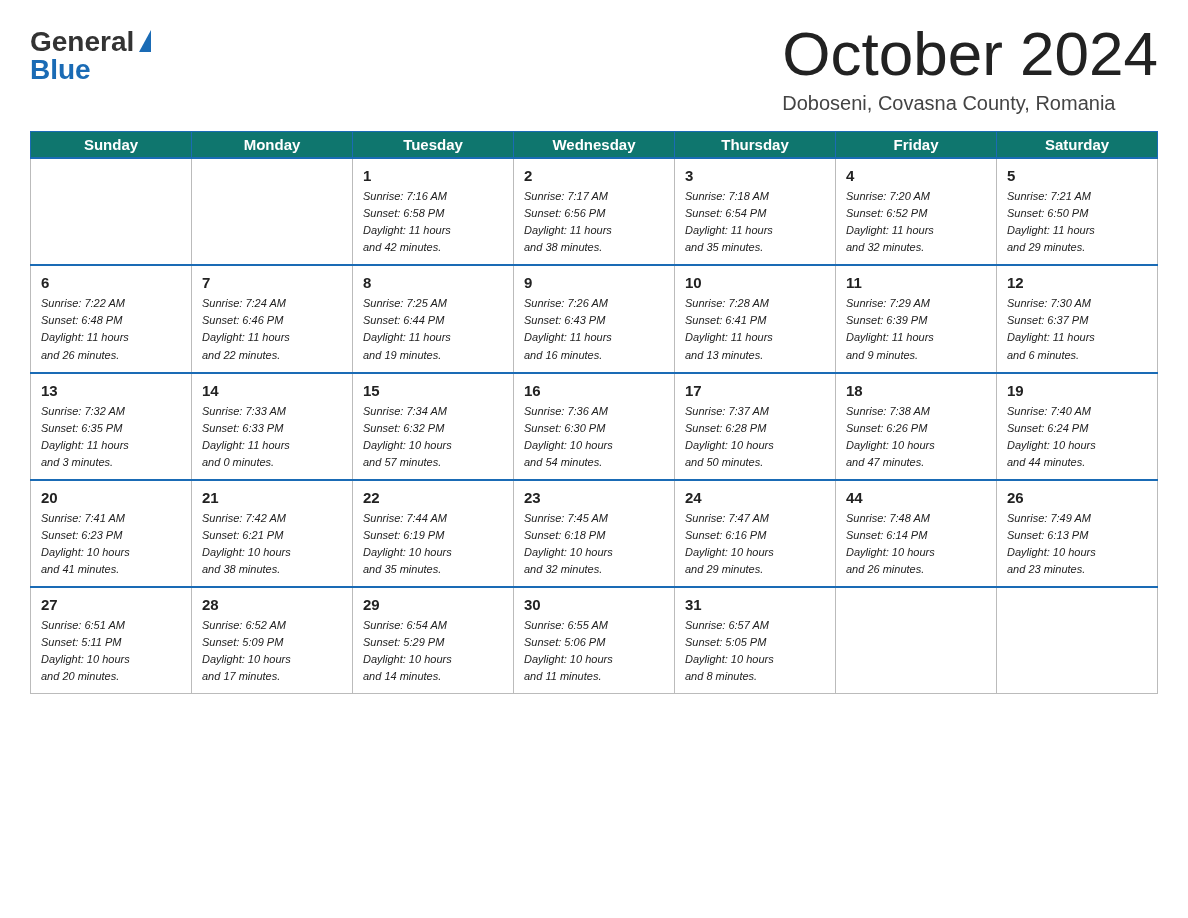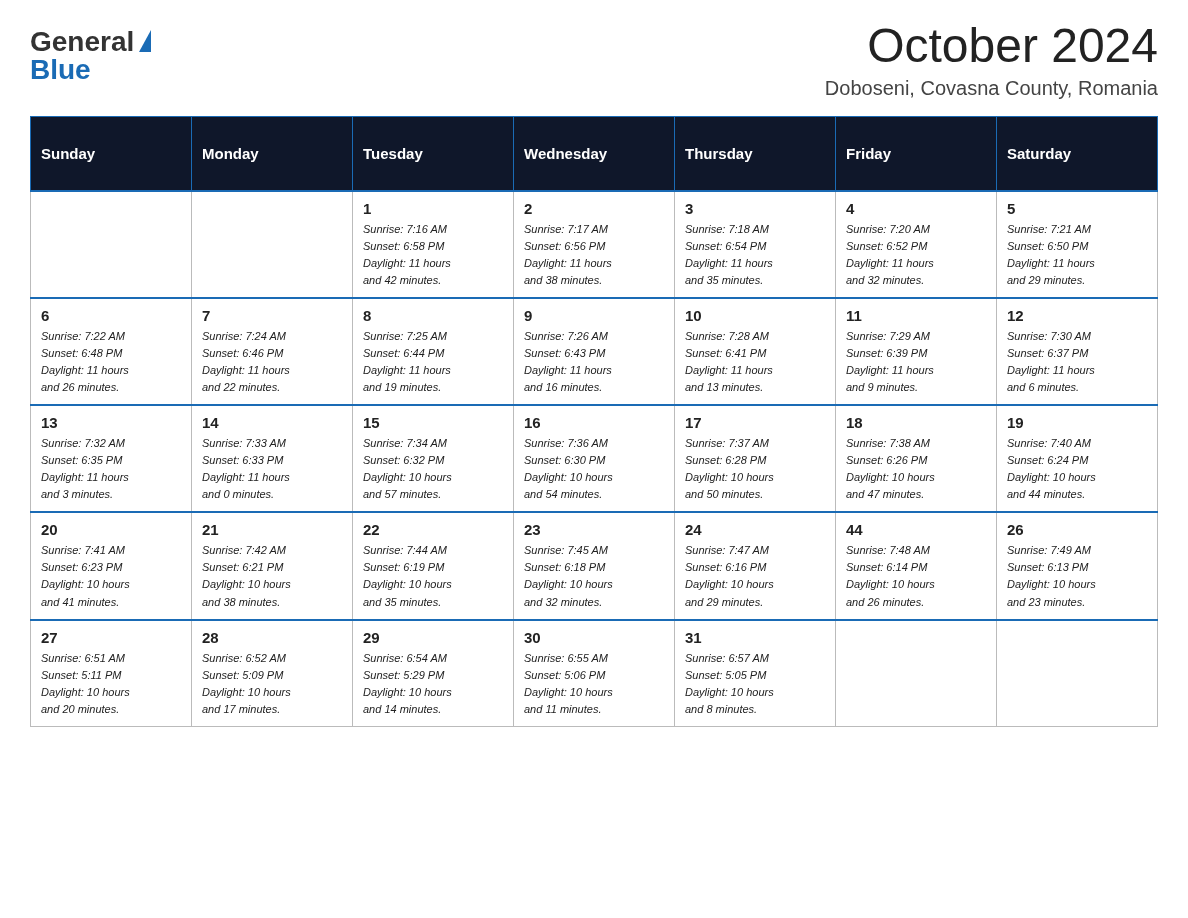--- a/index.html
+++ b/index.html
@@ -30,21 +30,21 @@
     }
     .logo-blue {
       font-size: 28px;
       font-weight: bold;
       color: #1a6bb5;
       line-height: 1;
       display: flex;
       align-items: center;
     }
     .month-title {
-      font-size: 48px;
+      font-size: 62px;
       font-weight: 300;
       color: #222;
       text-align: right;
       line-height: 1.1;
     }
     .location-title {
       font-size: 20px;
       color: #444;
       text-align: left;
       margin-top: 4px;
@@ -52,26 +52,26 @@
     }
     .title-section {
       text-align: right;
     }
     table {
       width: 100%;
       border-collapse: collapse;
       border: 1px solid #999;
     }
     thead tr th {
-      background-color: #0f172a;
+      background-color: #0f766e;
       color: #fff;
       font-size: 15px;
       font-weight: bold;
-      padding: 28px 10px;
-      text-align: left;
+      padding: 4px 10px;
+      text-align: center;
       border: 1px solid #1a6bb5;
     }
     tbody tr td {
       border: 1px solid #bbb;
       vertical-align: top;
       padding: 8px 10px;
       width: 14.28%;
       font-size: 13px;
       color: #222;
       min-height: 100px;

